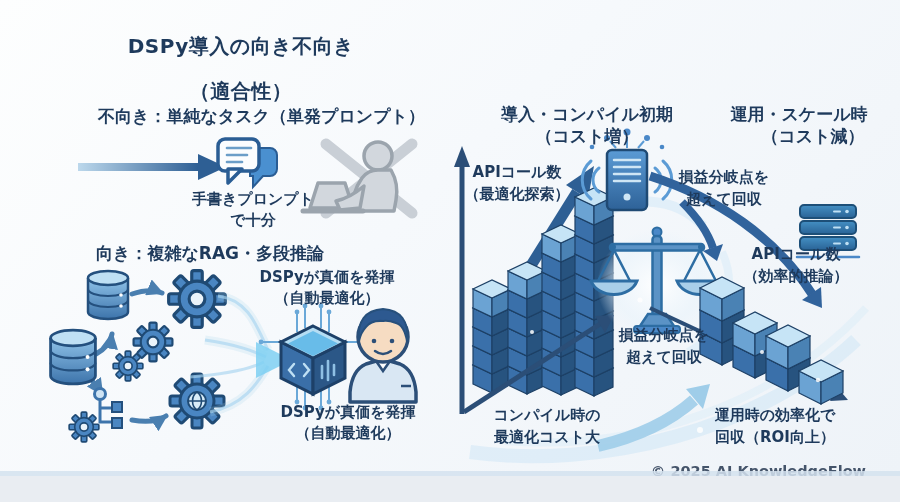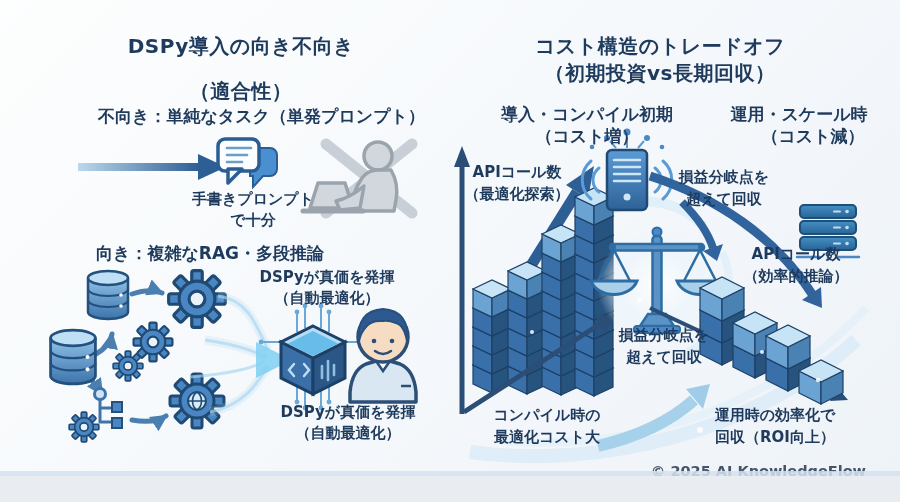--- a/index.html
+++ b/index.html
@@ -423,22 +423,20 @@
 <div class="t title center" style="left:241px;top:81px">（適合性）</div>
 <div class="t sub" style="left:62px;top:108px">不向き：単純なタスク（単発プロンプト）</div>
 <div class="t lab center" style="left:253px;top:192px">手書きプロンプト</div>
 <div class="t lab center" style="left:253px;top:213px">で十分</div>
 <div class="t sub" style="left:60px;top:245px">向き：複雑なRAG・多段推論</div>
 <div class="t lab center" style="left:327px;top:270px">DSPyが真価を発揮</div>
 <div class="t lab center" style="left:327px;top:291px">（自動最適化）</div>
 <div class="t lab center" style="left:348px;top:405px">DSPyが真価を発揮</div>
 <div class="t lab center" style="left:348px;top:426px">（自動最適化）</div>
 
-<div class="t title center" style="left:660px;top:36px">コスト構造のトレードオフ</div>
-<div class="t title center" style="left:660px;top:63px">（初期投資vs長期回収）</div>
 <div class="t sub center" style="left:551px;top:106px">導入・コンパイル初期</div>
 <div class="t sub center" style="left:551px;top:128px">（コスト増）</div>
 <div class="t sub center" style="left:763px;top:106px">運用・スケール時</div>
 <div class="t sub center" style="left:777px;top:128px">（コスト減）</div>
 <div class="t lab center" style="left:517px;top:165px">APIコール数</div>
 <div class="t lab center" style="left:517px;top:187px">（最適化探索）</div>
 <div class="t lab center" style="left:724px;top:170px">損益分岐点を</div>
 <div class="t lab center" style="left:724px;top:192px">超えて回収</div>
 <div class="t lab center" style="left:796px;top:247px">APIコール数</div>
 <div class="t lab center" style="left:796px;top:269px">（効率的推論）</div>

